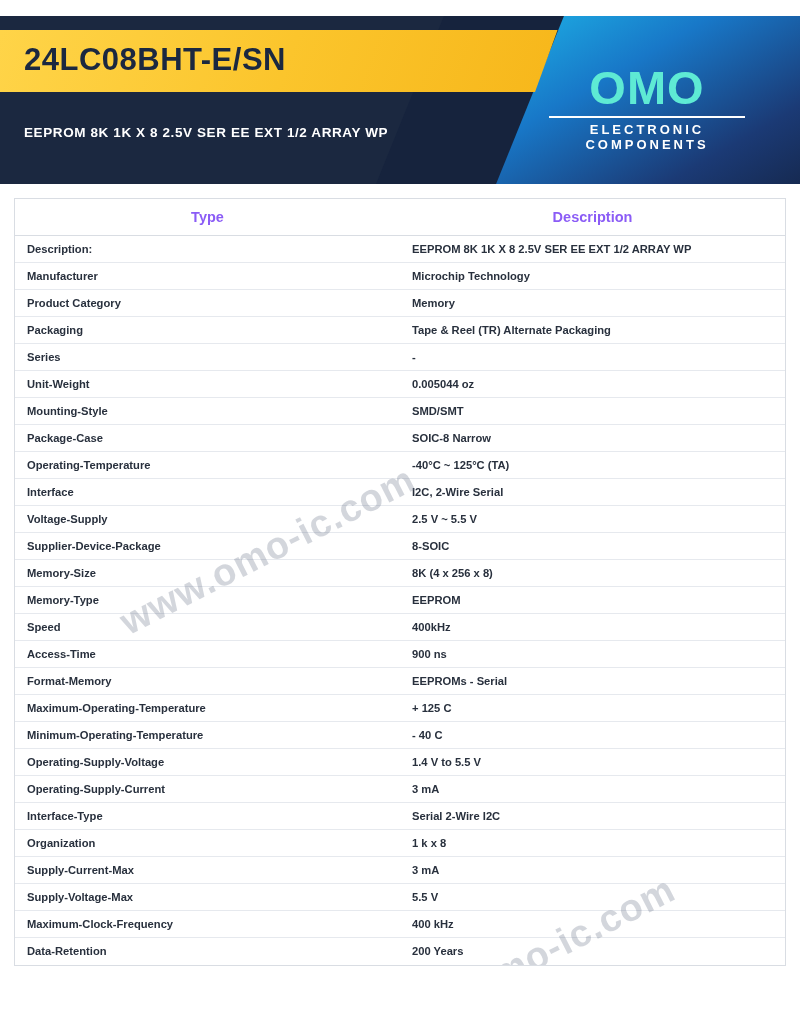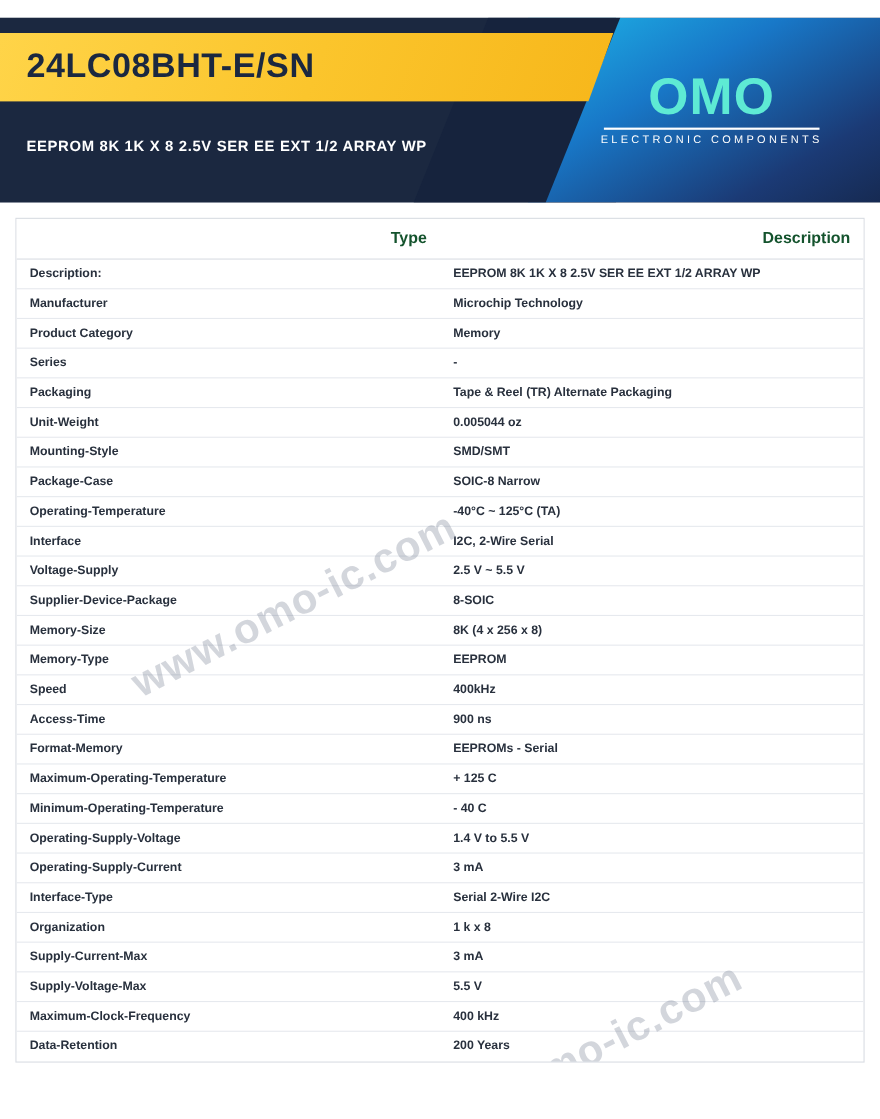--- a/index.html
+++ b/index.html
@@ -115,45 +115,45 @@
     line-height: 1;
     font-family: "Liberation Sans", sans-serif;
   }
   .logo-rule {
     margin: 5px auto 4px auto;
     width: 196px;
     height: 2px;
     background: #ffffff;
   }
   .logo-sub {
-    font-size: 10px;
+    font-size: 13px;
     letter-spacing: 3.0px;
     color: #ffffff;
-    font-weight: normal;
+    font-weight: bold;
   }
 
   
   .table-wrap {
     position: relative;
     margin: 14px 14px 0 14px;
     width: 772px;
     border: 1px solid #d9dde3;
     background: #ffffff;
     overflow: hidden;
   }
   table {
     border-collapse: collapse;
     width: 100%;
     table-layout: fixed;
   }
   th {
-    text-align: right;
+    text-align: center;
     font-size: 14.5px;
     font-weight: bold;
-    color: #14532d;
+    color: #8b5cf6;
     padding: 10px 12px;
     background: #ffffff;
     border-bottom: 1px solid #d9dde3;
   }
   td {
     font-size: 11.2px;
     color: #28303d;
     padding: 7px 12px;
     border-bottom: 1px solid #e6e9ee;
     font-weight: bold;
@@ -224,26 +224,26 @@
           </tr>
           <tr>
             <td class="key">Manufacturer</td>
             <td>Microchip Technology</td>
           </tr>
           <tr>
             <td class="key">Product Category</td>
             <td>Memory</td>
           </tr>
           <tr>
+            <td class="key">Packaging</td>
+            <td>Tape &amp; Reel (TR) Alternate Packaging</td>
+          </tr>
+          <tr>
             <td class="key">Series</td>
             <td>-</td>
-          </tr>
-          <tr>
-            <td class="key">Packaging</td>
-            <td>Tape &amp; Reel (TR) Alternate Packaging</td>
           </tr>
           <tr>
             <td class="key">Unit-Weight</td>
             <td>0.005044 oz</td>
           </tr>
           <tr>
             <td class="key">Mounting-Style</td>
             <td>SMD/SMT</td>
           </tr>
           <tr>

